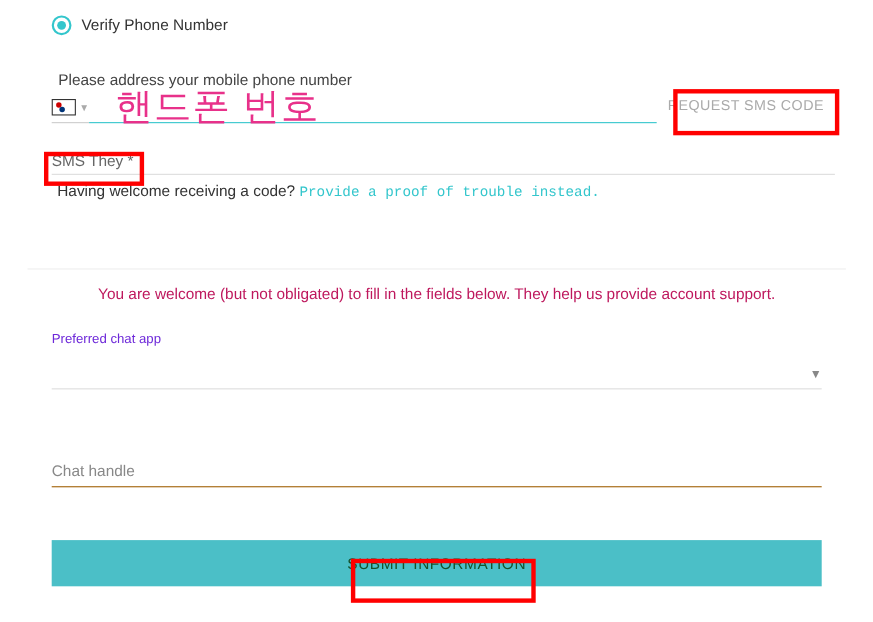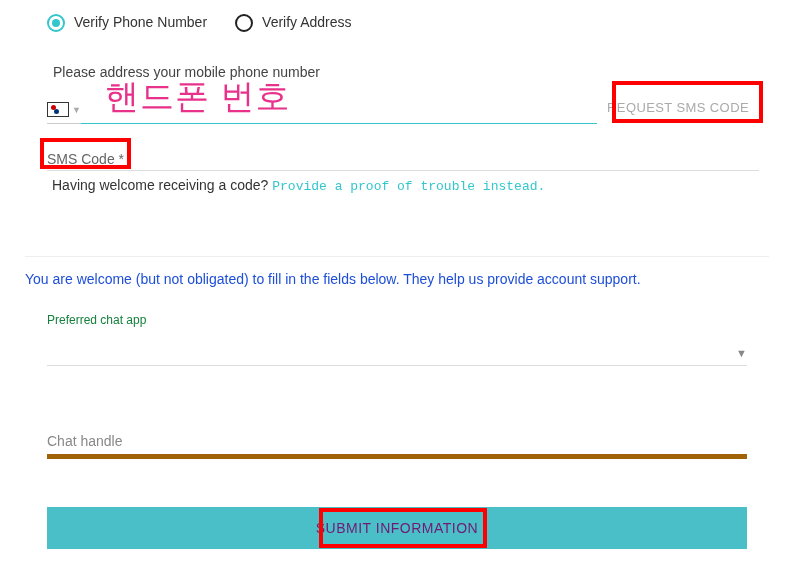--- a/index.html
+++ b/index.html
@@ -117,21 +117,20 @@
     letter-spacing: 1px;
   }
   .request-btn {
     background: none;
     border: none;
     color: #aaa;
     font-size: 13px;
     letter-spacing: 0.4px;
     padding: 6px 10px 9px 10px;
     cursor: pointer;
-    margin-top: 12px;
   }
   .sms-row {
     margin-top: 26px;
     margin-left: 22px;
     margin-right: 10px;
     border-bottom: 1px solid #ddd;
     padding-bottom: 2px;
   }
   .sms-label {
     font-size: 14px;
@@ -148,64 +147,65 @@
     font-family: "Courier New", monospace;
     font-size: 13px;
   }
   .divider {
     margin-top: 62px;
     border-top: 1px solid #eee;
   }
   .optional-text {
     margin-top: 14px;
     font-size: 14px;
-    color: #1d4ed8;
+    color: #be185d;
+    text-align: center;
   }
   .dropdown-block {
     margin: 26px 22px 0 22px;
   }
   .dropdown-label {
     font-size: 12px;
-    color: #15803d;
+    color: #6d28d9;
     margin-bottom: 20px;
     display: block;
   }
   .dropdown {
     display: flex;
     justify-content: flex-end;
     align-items: center;
     border-bottom: 1px solid #ddd;
     padding-bottom: 6px;
     cursor: pointer;
   }
   .dropdown-caret {
     font-size: 11px;
     color: #888;
   }
   .chat-handle-block {
     margin: 66px 22px 0 22px;
-    border-bottom: 5px solid #a16207;
+    border-bottom: 1px solid #a16207;
     padding-bottom: 4px;
   }
   .chat-handle-input {
     border: none;
     outline: none;
     font-size: 14px;
     width: 100%;
     color: #555;
   }
   .chat-handle-input::placeholder {
     color: #888;
   }
   .submit-btn {
     display: block;
     width: calc(100% - 44px);
     margin: 48px 22px 0 22px;
     background: #4bbfc7;
-    color: #701a75;
+    color: #14532d;
     border: none;
     height: 42px;
     font-size: 14px;
     letter-spacing: 0.5px;
     cursor: pointer;
   }
   
   .hl {
     position: absolute;
     border: 4px solid #ff0000;
@@ -215,41 +215,37 @@
   .hl2 { left: 40px; top: 138px; width: 91px; height: 31px; }
   .hl3 { left: 319px; top: 508px; width: 168px; height: 40px; }
 </style>
 </head>
 <body>
 
 <div class="radio-row">
   <div class="radio-option">
     <span class="radio-circle selected"></span>
     <span class="radio-label">Verify Phone Number</span>
-  </div>
-  <div class="radio-option">
-    <span class="radio-circle"></span>
-    <span class="radio-label">Verify Address</span>
   </div>
 </div>
 
 <div class="prompt-text">Please address your mobile phone number</div>
 
 <div class="phone-row">
   <div class="flag-select">
     <span class="flag"></span>
     <span class="flag-caret">▼</span>
   </div>
   <input class="phone-input" type="text" style="">
   <span class="phone-annotation">핸드폰 번호</span>
   <button class="request-btn">REQUEST SMS CODE</button>
 </div>
 
 <div class="sms-row">
-  <span class="sms-label">SMS Code *</span>
+  <span class="sms-label">SMS They *</span>
 </div>
 
 <div class="trouble-row">
   <span>Having welcome receiving a code? </span><span class="trouble-link">Provide a proof of trouble instead.</span>
 </div>
 
 <div class="divider"></div>
 
 <div class="optional-text">You are welcome (but not obligated) to fill in the fields below. They help us provide account support.</div>
 

